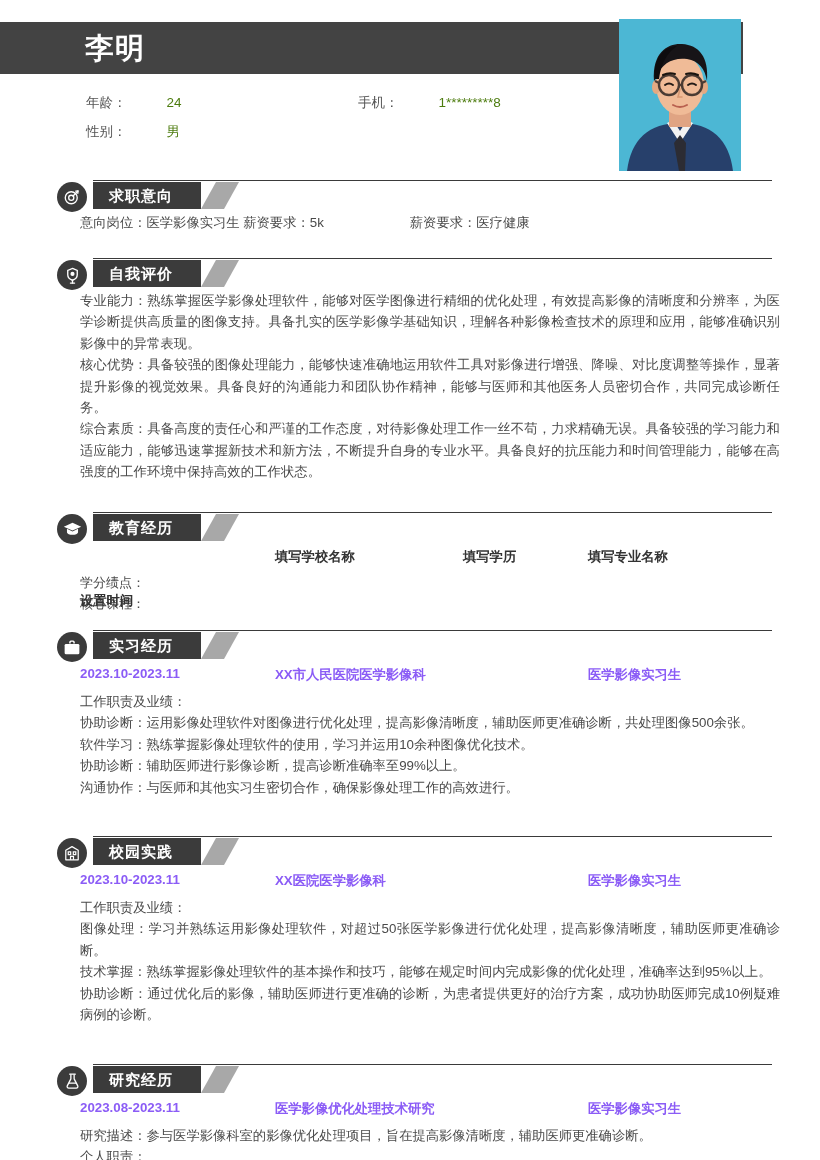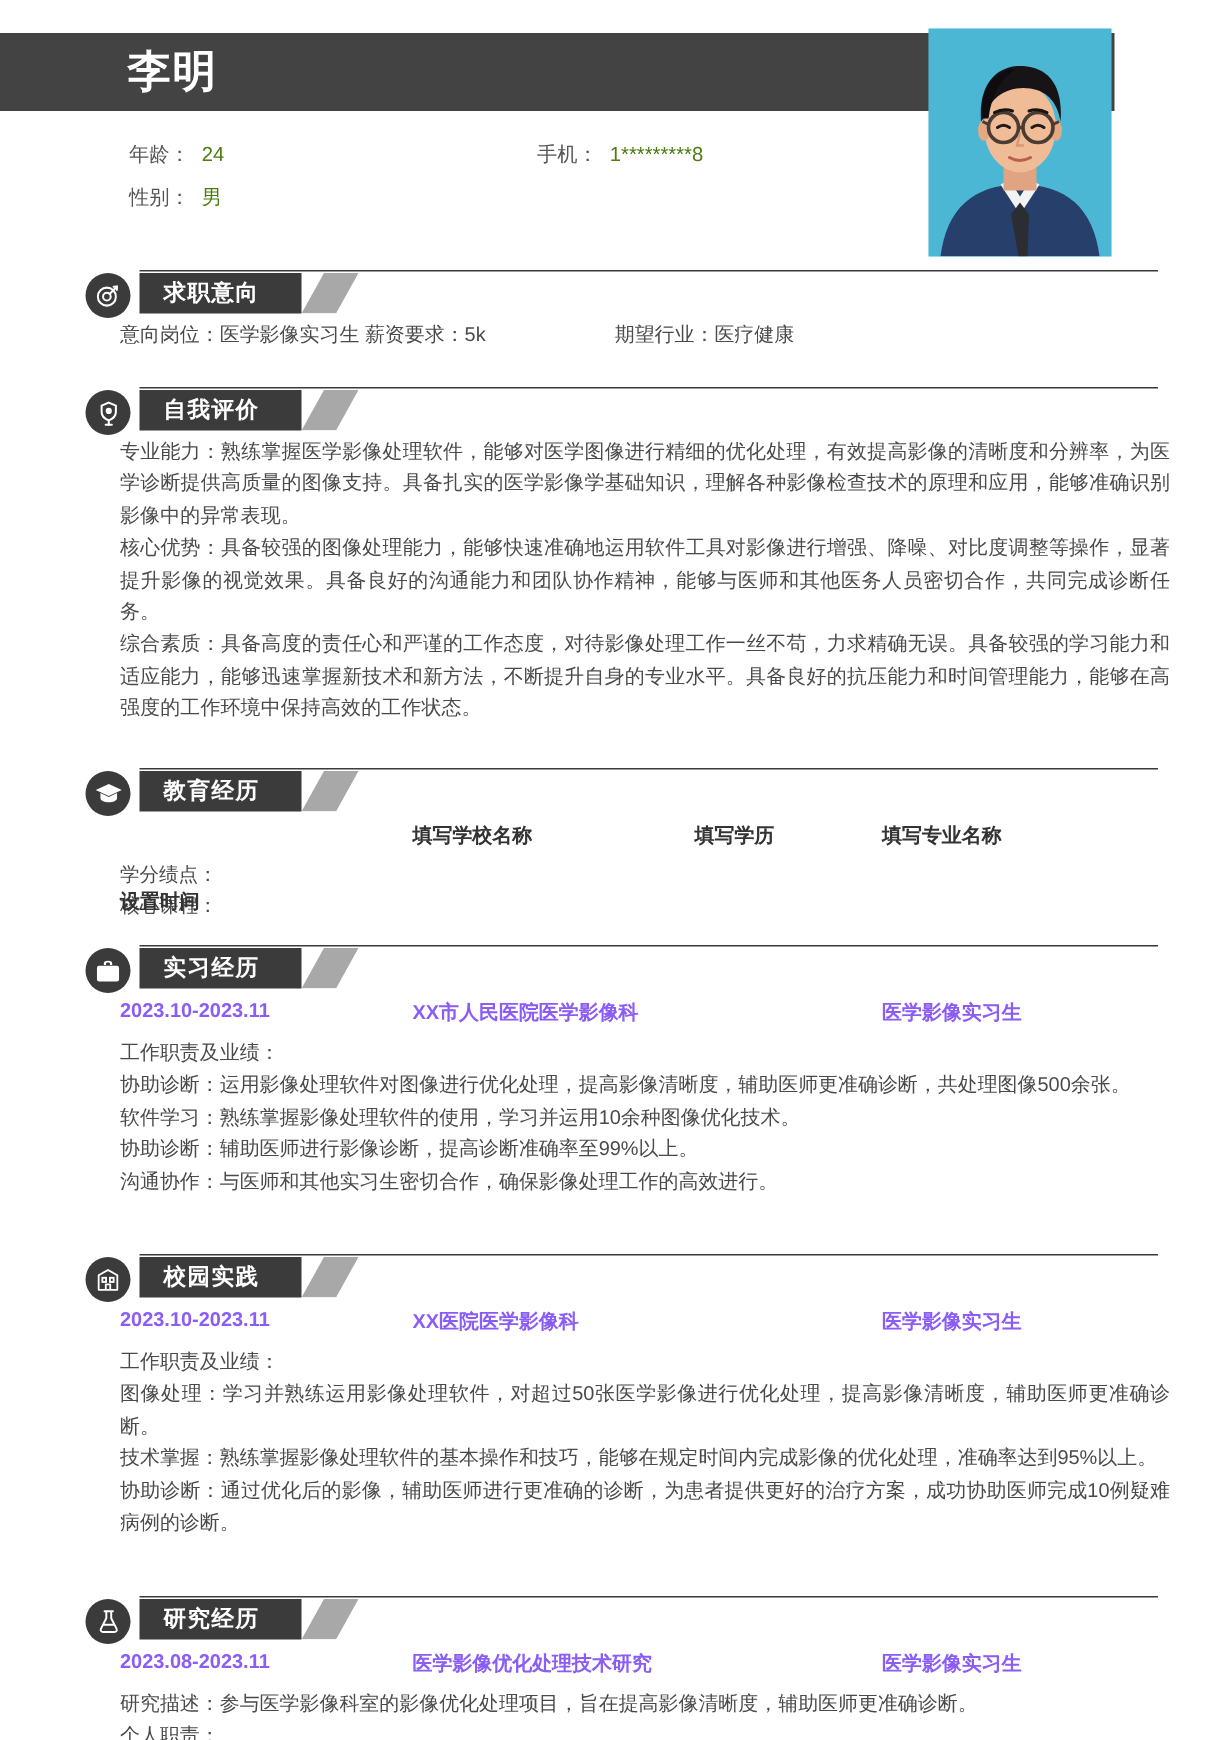--- a/index.html
+++ b/index.html
@@ -64,20 +64,21 @@
   .contact-row {
     display: flex;
     height: 29px;
     align-items: center;
   }
   .contact-cell {
     display: flex;
     align-items: baseline;
     font-size: 13.5px;
     color: #4a4a4a;
+    gap: 32px;
   }
   .contact-cell.c1 { width: 272px; }
   .contact-label {
     color: #555;
     white-space: nowrap;
   }
   .contact-value {
     margin-left: 8px;
     color: #4d7c0f;
     white-space: nowrap;
@@ -284,21 +285,21 @@
       </svg>
     </div>
     <div class="sec-banner">
       <div class="blk"></div>
       <div class="tail"></div>
       <div class="sec-title">求职意向</div>
     </div>
     <div class="sec-body">
       <div class="intent-line">
         <span class="intent-a">意向岗位：医学影像实习生  薪资要求：5k</span>
-        <span class="intent-b">期望行业：医疗健康</span>
+        <span class="intent-b">薪资要求：医疗健康</span>
       </div>
     </div>
   </div>
 
   <div class="section" style="top:258px;">
     <div class="sec-rule"></div>
     <div class="sec-icon">
       <svg width="17" height="19" viewBox="0 0 20 24" fill="none" stroke="#ffffff" stroke-width="1.7">
         <path d="M10 3 L16 5.6 V11 C16 14.6 13.4 16.8 10 18 C6.6 16.8 4 14.6 4 11 V5.6 Z"></path>
         <circle cx="10" cy="10" r="2.6" fill="#ffffff" stroke="none"></circle>

